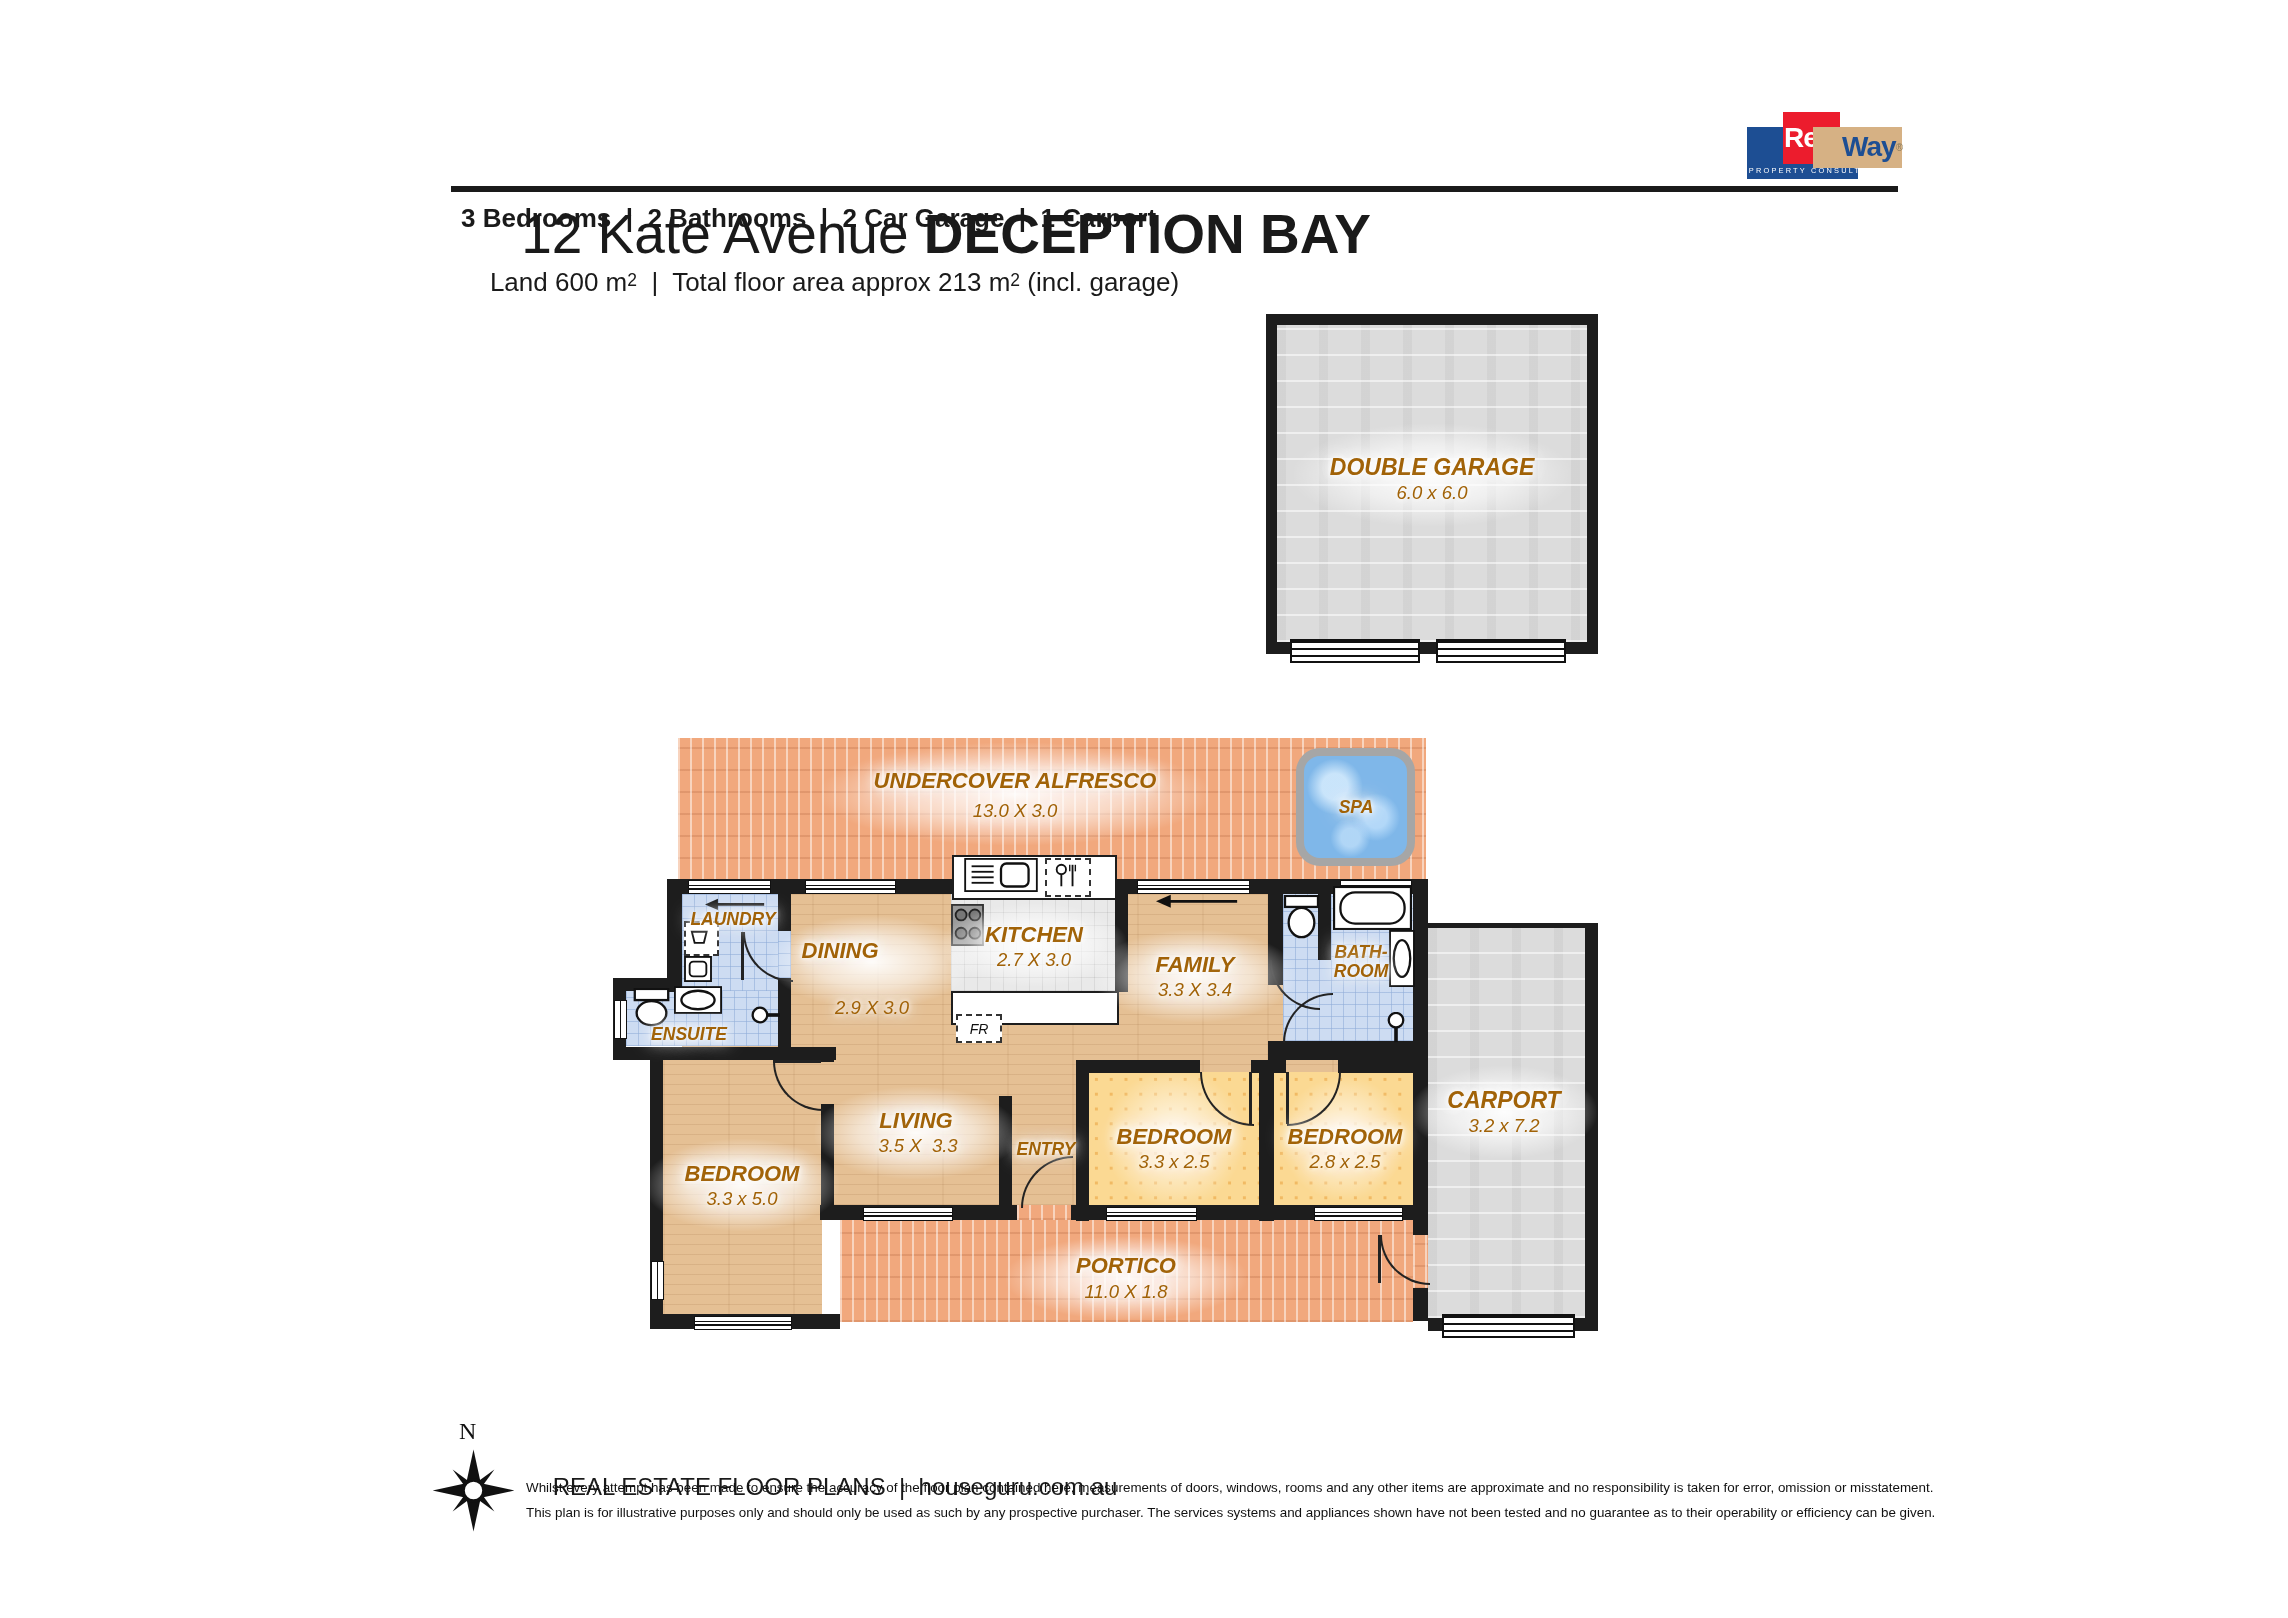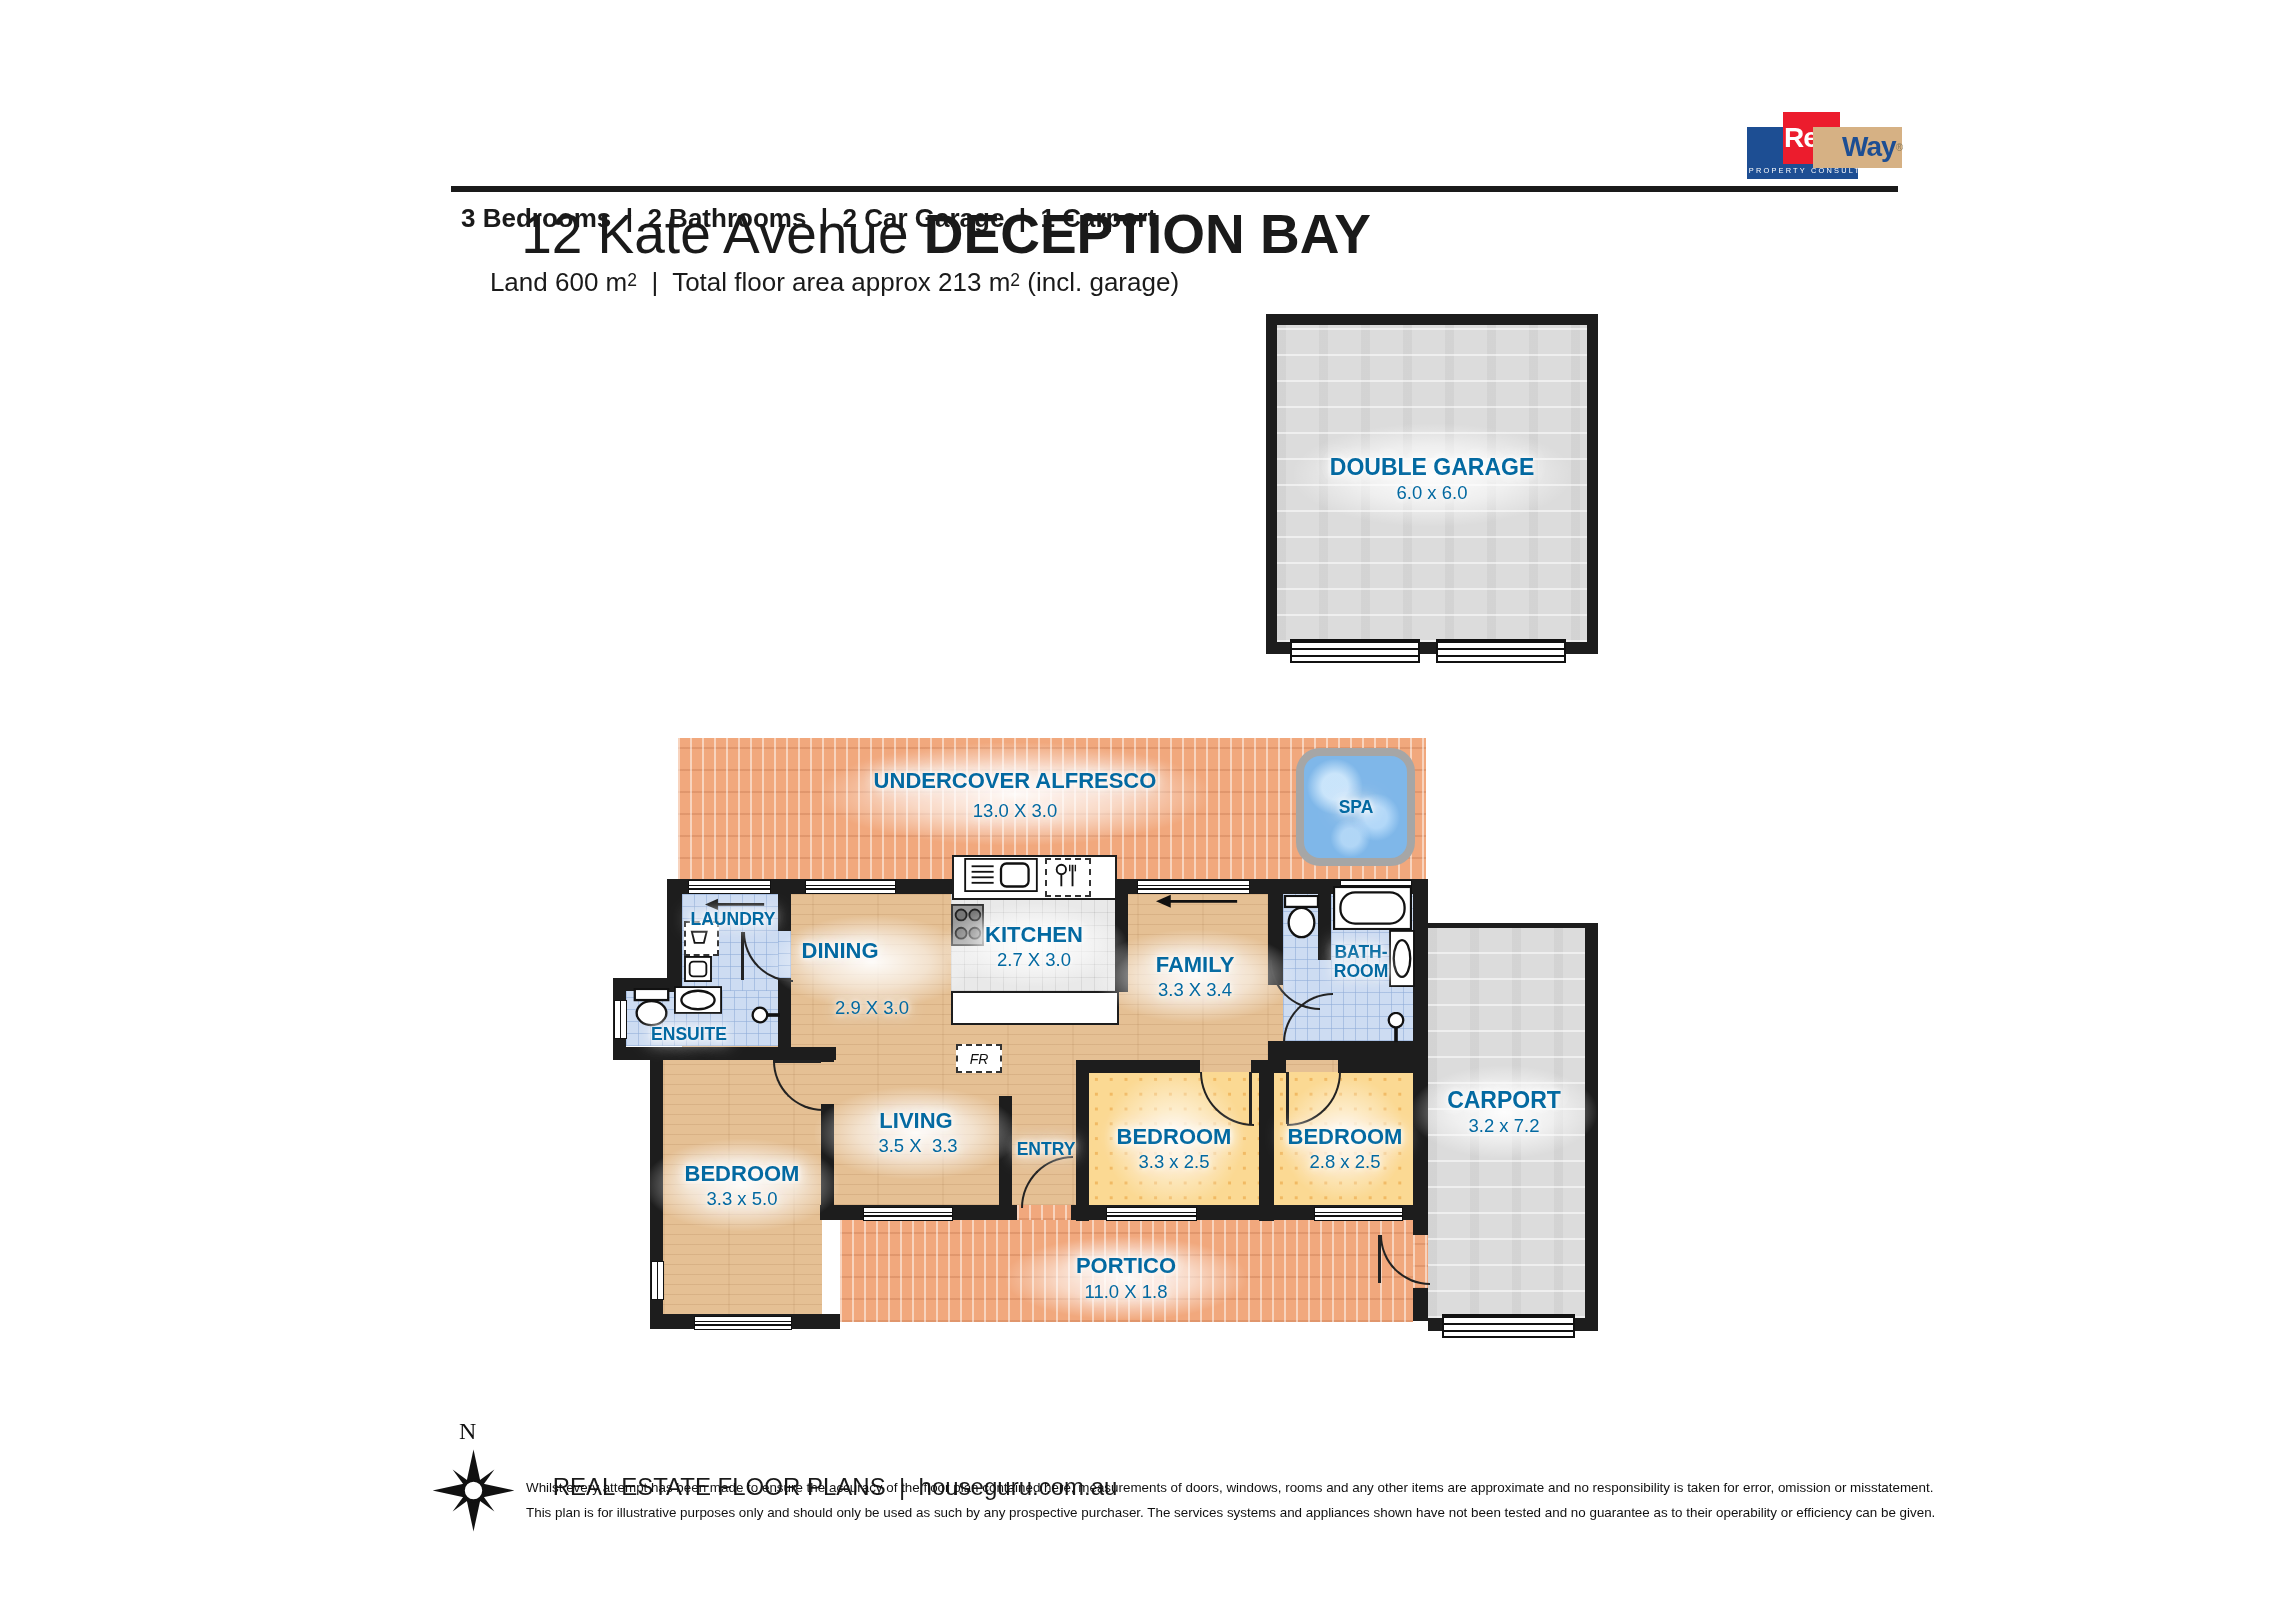--- a/index.html
+++ b/index.html
@@ -58,21 +58,21 @@
   .gdoor{background:repeating-linear-gradient(180deg,#111 0 2.3px,#fff 2.3px 7px);border:2.3px solid #111;}
   .arc{border:0 solid #222;}
   .arc-bl{border-left:2.8px solid #222;border-bottom:2.8px solid #222;border-bottom-left-radius:100% 100%;}
   .arc-br{border-right:2.8px solid #222;border-bottom:2.8px solid #222;border-bottom-right-radius:100% 100%;}
   .arc-tl{border-left:2.8px solid #222;border-top:2.8px solid #222;border-top-left-radius:100% 100%;}
   .leaf{background:#222;}
   .bench{background:#fff;border:2.3px solid #1d1d1d;}
   .dash{background:#fff;border:2.3px dashed #333;}
 
   
-  .lbl{transform:translate(-50%,-50%);white-space:pre;text-align:right;color:#0369a1;
+  .lbl{transform:translate(-50%,-50%);font-style:italic;white-space:pre;text-align:right;color:#a16207;
        text-shadow:0 0 5.5px #fff,0 0 11px #fff,0 0 18.5px #fff,0 0 24px #fff;z-index:8;}
   .lname{font-weight:700;font-size:22px;}
   .ldim{font-weight:400;font-size:18.5px;}
   .lsmall{font-weight:700;font-size:17.5px;}
   .glow{background:radial-gradient(ellipse at center,rgba(255,255,255,.95) 0%,rgba(255,255,255,.55) 40%,rgba(255,255,255,0) 72%);
         transform:translate(-50%,-50%);pointer-events:none;z-index:7;}
 
   
   .brandline{font-size:24px;white-space:pre;color:#1a1a1a;}
   .discl{font-size:13.4px;white-space:pre;color:#111;}
@@ -222,21 +222,21 @@
     <line x1="25" y1="3" x2="25" y2="10" stroke="#111" stroke-width="1.5"></line>
   </svg>
   <svg class="abs" style="left:951px;top:904px;width:33px;height:42px;z-index:6;" viewBox="0 0 36 46">
     <rect x="1" y="1" width="34" height="44" fill="#9a9a9a" stroke="#333" stroke-width="2"></rect>
     <circle cx="11" cy="12" r="6" fill="#777" stroke="#222" stroke-width="2"></circle>
     <circle cx="26" cy="12" r="6" fill="#777" stroke="#222" stroke-width="2"></circle>
     <circle cx="11" cy="32" r="6" fill="#777" stroke="#222" stroke-width="2"></circle>
     <circle cx="26" cy="32" r="6" fill="#777" stroke="#222" stroke-width="2"></circle>
   </svg>
   <div class="abs bench" style="left:951px;top:991px;width:164px;height:29.5px;z-index:5;"></div>
-  <div class="abs dash" style="left:956px;top:1044px;width:42px;height:25px;z-index:6;display:flex;align-items:center;justify-content:center;">
+  <div class="abs dash" style="left:956px;top:1014px;width:42px;height:25px;z-index:6;display:flex;align-items:center;justify-content:center;">
     <span style="font-style:italic;font-size:14px;color:#111;">FR</span>
   </div>
 
   <div class="abs dash" style="left:684px;top:921px;width:31px;height:31px;z-index:6;"></div>
   <svg class="abs" style="left:690px;top:928px;width:18.5px;height:18.5px;z-index:7;" viewBox="0 0 20 20">
     <path d="M2 4 L18 4 L15 16 L5 16 Z" fill="#fff" stroke="#111" stroke-width="2"></path>
   </svg>
   <svg class="abs" style="left:684px;top:956px;width:28px;height:26px;z-index:6;" viewBox="0 0 30 28">
     <rect x="1" y="1" width="28" height="26" fill="#fff" stroke="#111" stroke-width="2"></rect>
     <rect x="6" y="6" width="18" height="16" rx="4" fill="none" stroke="#111" stroke-width="2"></rect>

